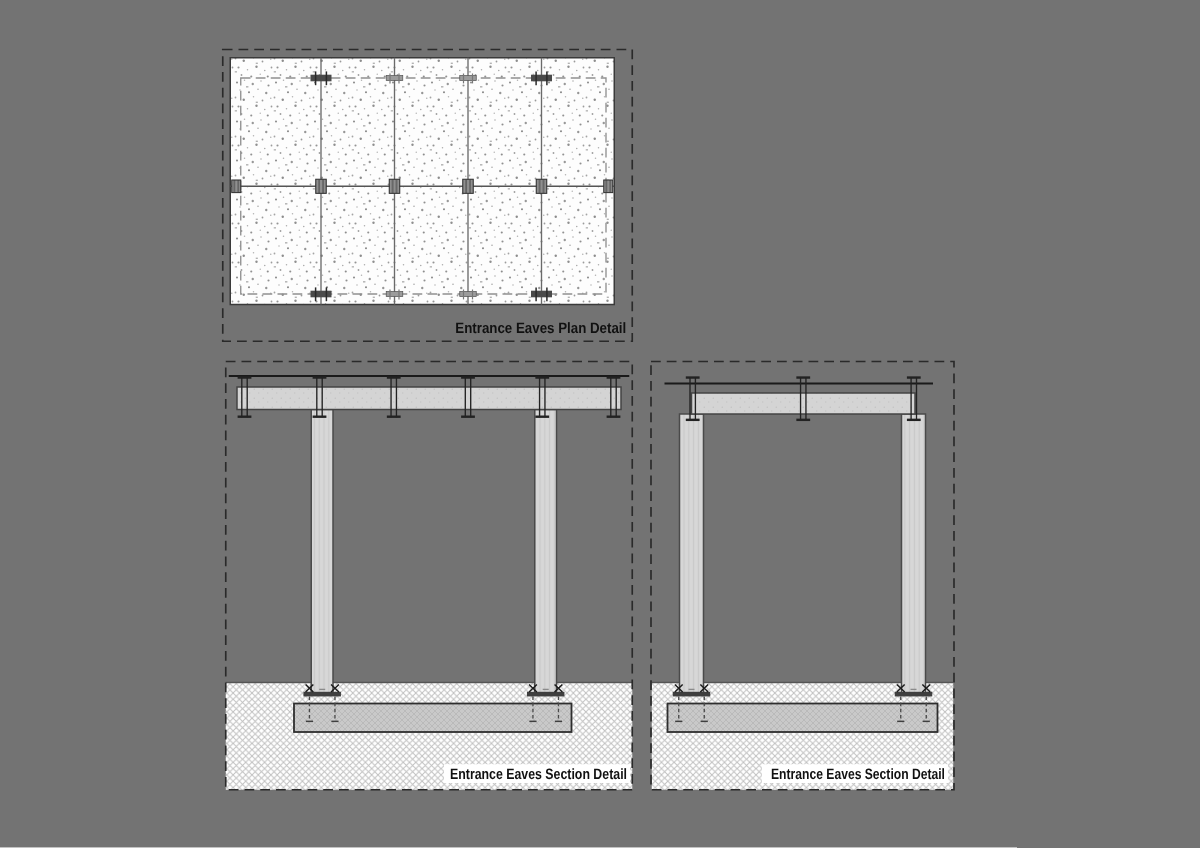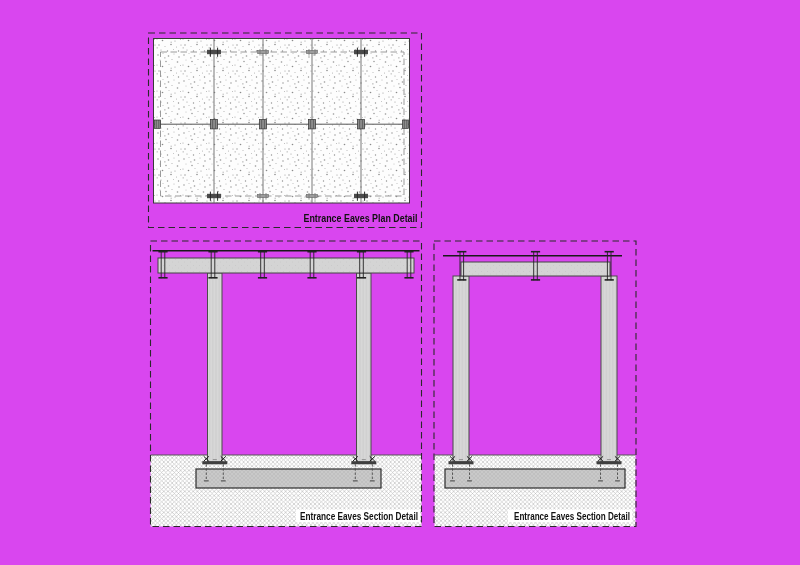--- a/index.html
+++ b/index.html
@@ -1,20 +1,20 @@
 <!DOCTYPE html>
 <html><head>
 <meta charset="utf-8">
 <style>
   html, body { margin: 0; padding: 0; background: #ffffff; }
   .sheet {
     position: relative;
     width: 800px;
     height: 565px;
-    background: #d946ef;
+    background: #737373;
     font-family: "Liberation Sans", sans-serif;
     overflow: hidden;
   }
   svg { display: block; }
   .lbl {
     font-family: "Liberation Sans", sans-serif;
     font-weight: bold;
     font-size: 10px;
     fill: #111111;
   }

